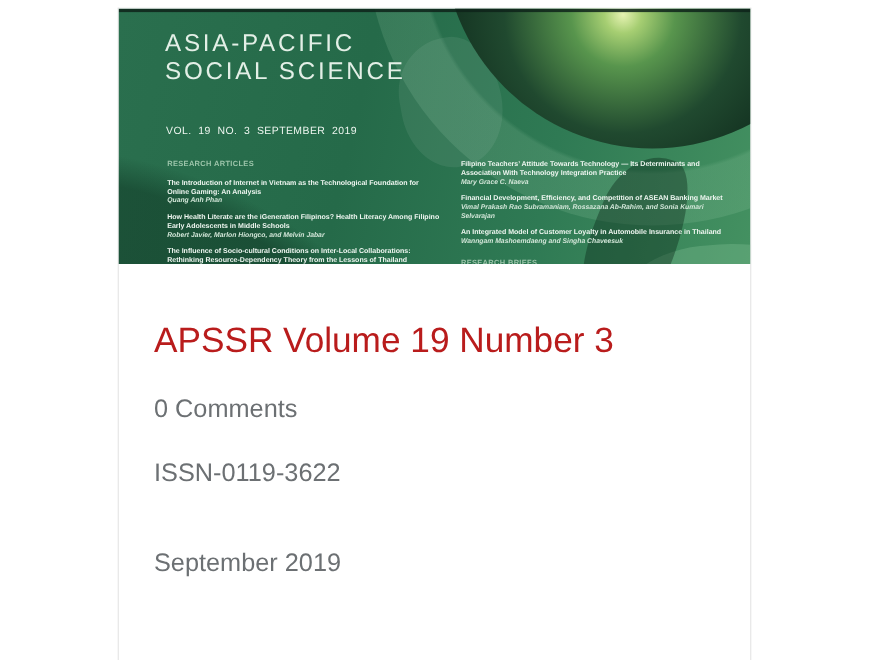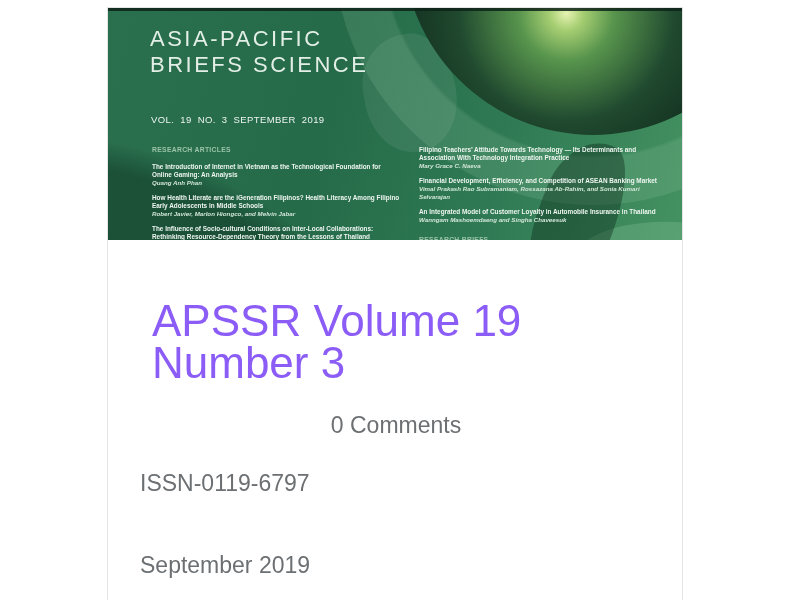--- a/index.html
+++ b/index.html
@@ -53,24 +53,24 @@
   .col-left{left:44px;}
   .col-right{left:311px;}
   .sec-header{font-size:6.8px;line-height:8px;font-weight:bold;color:#9cc4aa;letter-spacing:.3px;margin:0 0 9px 0;}
   .sec-header.mid{margin-top:12px;}
   .item{margin:0 0 7px 0;}
   .item-title{font-size:6.4px;line-height:8px;font-weight:bold;color:#eef6f0;}
   .item-authors{font-size:6.2px;line-height:8px;font-weight:bold;font-style:italic;color:#d2e6d8;}
   
   .post{padding:48px 30px 0 32px;}
   .post-title{
-    margin:12px;font-size:44px;line-height:42px;font-weight:400;color:#8b5cf6;
+    margin:0;font-size:32px;line-height:42px;font-weight:400;color:#b91c1c;
   }
   .meta{font-size:23px;line-height:30px;color:#6c7073;}
-  .meta-comments{margin:26px 0 0 0;text-align:center;}
+  .meta-comments{margin:26px 0 0 0;}
   .meta-issn{margin:28px 0 0 0;}
   .meta-date{margin:52px 0 0 0;}
 </style>
 </head>
 <body>
 
 <div class="card">
 
   <div class="cover">
     <div class="ring"></div>
@@ -79,21 +79,21 @@
     <div class="globe">
       
       
       
     </div>
     <div class="land-shadow"></div>
     <div class="cover-topstrip"></div>
 
     <div class="masthead">
       <div>ASIA-PACIFIC</div>
-      <div>BRIEFS SCIENCE</div>
+      <div>SOCIAL SCIENCE</div>
     </div>
     <div class="issue-line">VOL. 19 NO. 3 SEPTEMBER 2019</div>
 
     <div class="col col-left">
       <div class="sec-header">RESEARCH ARTICLES</div>
       <div class="item">
         <div class="item-title">The Introduction of Internet in Vietnam as the Technological Foundation for Online Gaming: An Analysis</div>
         <div class="item-authors">Quang Anh Phan</div>
       </div>
       <div class="item">
@@ -146,17 +146,17 @@
       <div class="item">
         <div class="item-title">Haruki Murakami’s Norwegian Wood: Intertextualities to Scott Fitzgerald, Thomas Mann, J.D. Salinger, and Ken Kesey</div>
         <div class="item-authors">Bui Thi Thu Hang and Le Huy Bac</div>
       </div>
     </div>
   </div>
 
   <div class="post">
     <h1 class="post-title">APSSR Volume 19 Number 3</h1>
     <div class="meta meta-comments">0 Comments</div>
-    <div class="meta meta-issn">ISSN-0119-6797</div>
+    <div class="meta meta-issn">ISSN-0119-3622</div>
     <div class="meta meta-date">September 2019</div>
   </div>
 
 </div>
 
 </body></html>

